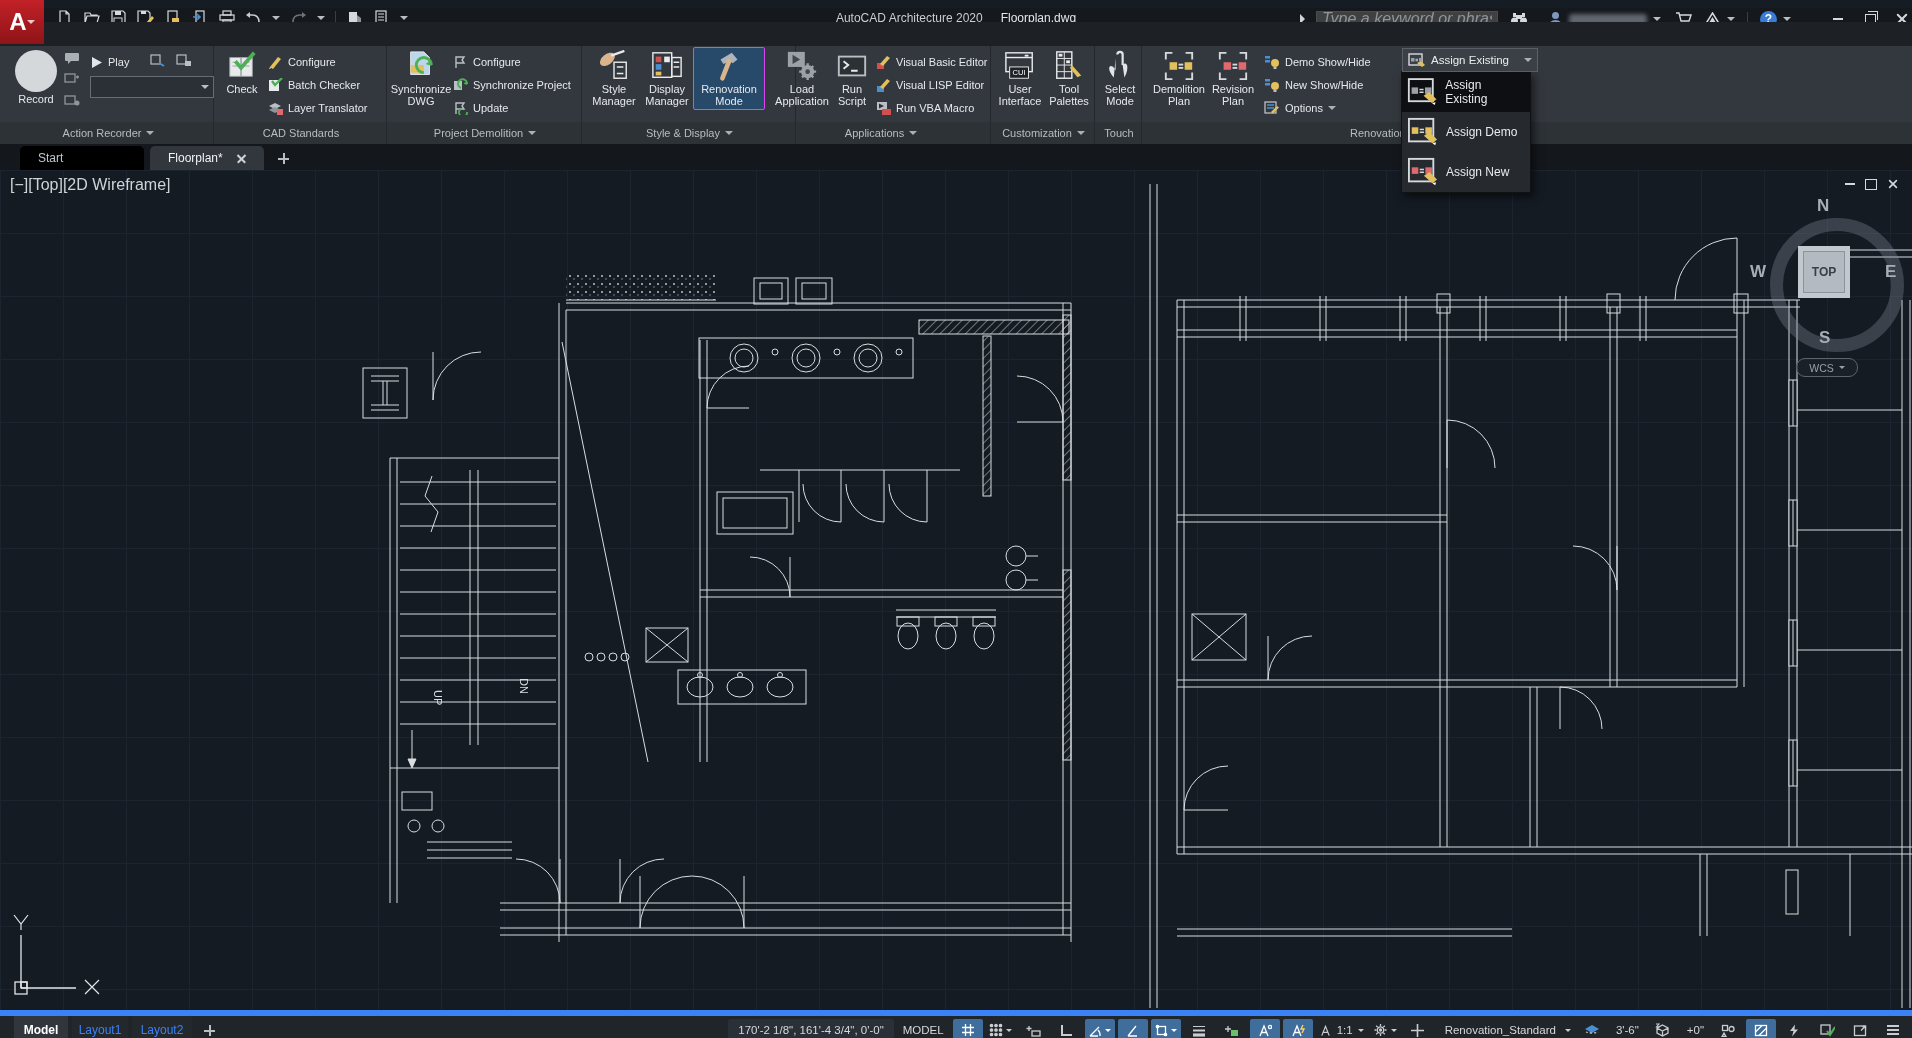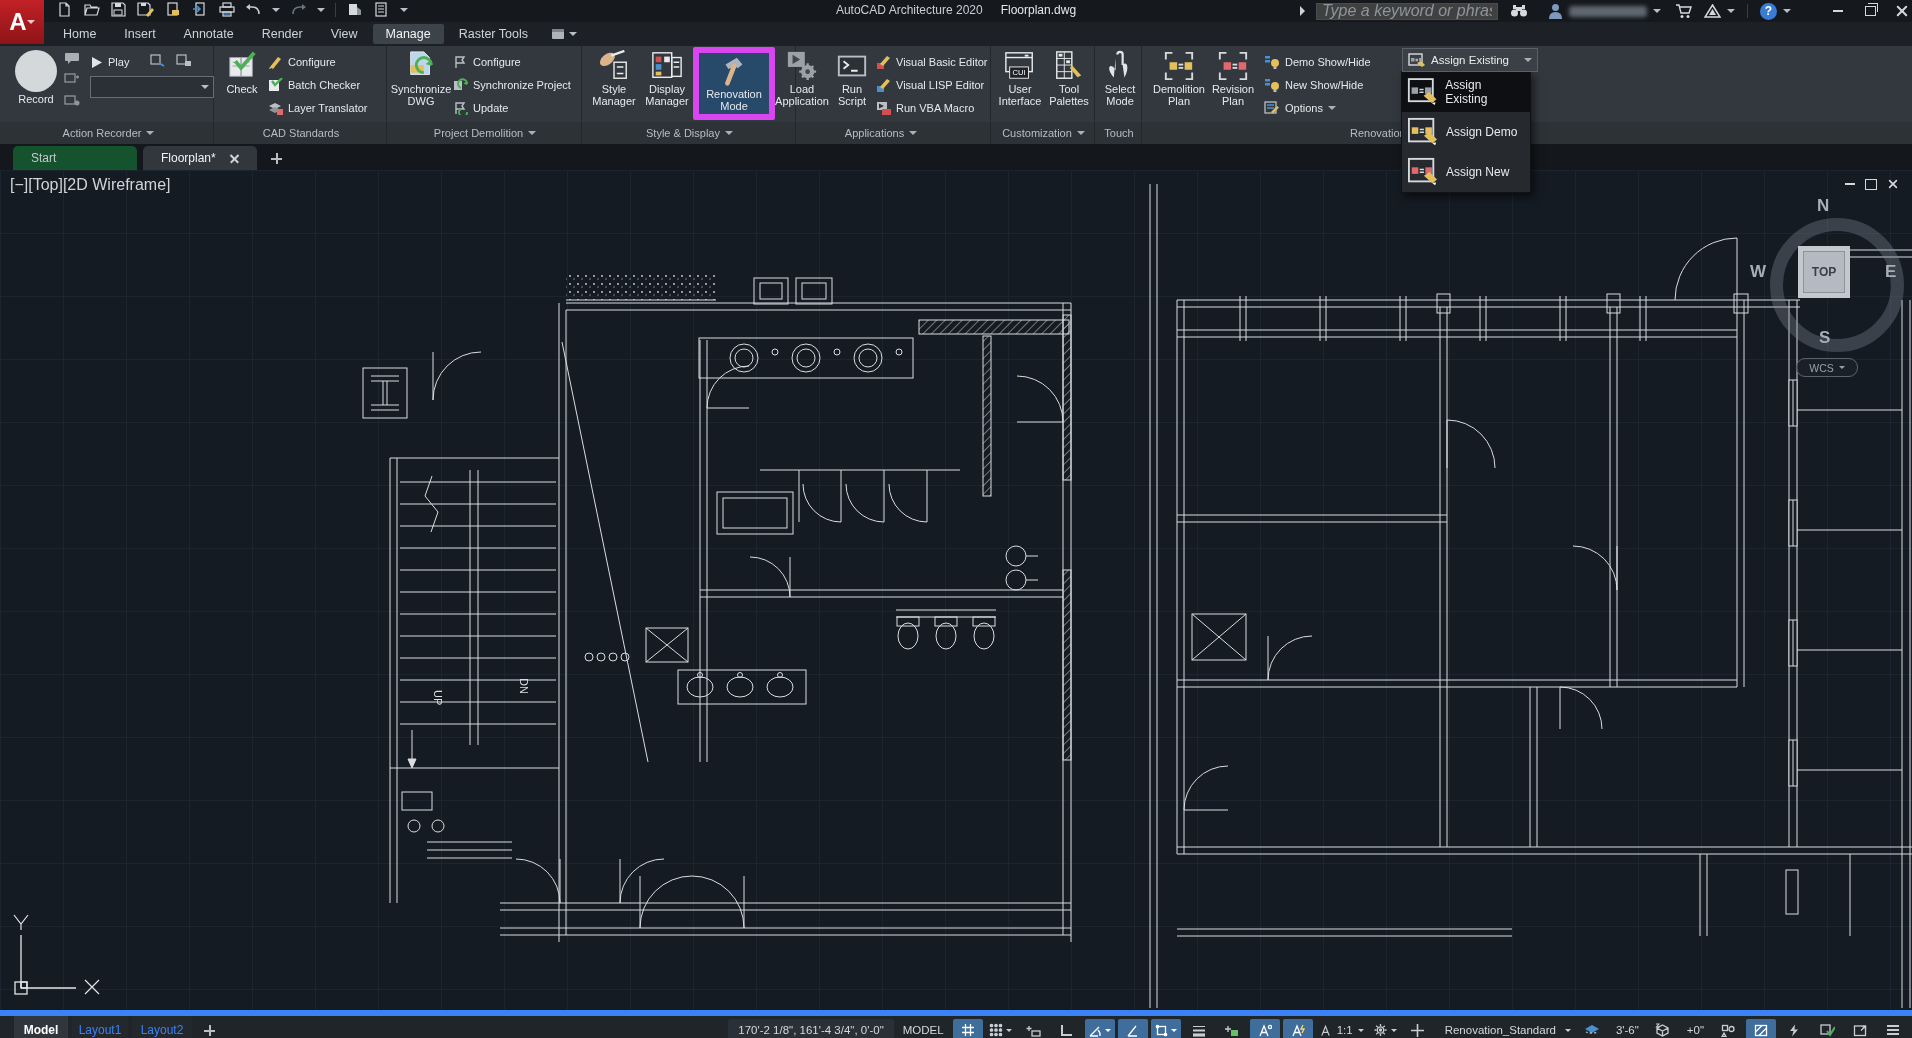--- a/index.html
+++ b/index.html
@@ -1,21 +1,21 @@
 <!DOCTYPE html>
 <html><head>
 <meta charset="utf-8">
 <style>
   html,body{margin:0;padding:0}
   body{width:1912px;height:1038px;overflow:hidden;background:#161c24;
        font-family:"Liberation Sans","DejaVu Sans",sans-serif;color:#dfe3e6;font-size:12px;position:relative}
   .abs{position:absolute}
   svg{display:block}
   
-  #titlebar{position:absolute;left:0;top:0;width:1912px;height:22px;background:#15181c}
+  #titlebar{position:absolute;left:0;top:8px;width:1912px;height:22px;background:#15181c}
   #applogo{position:absolute;left:0;top:0;width:44px;height:44px;background:linear-gradient(180deg,#c22127,#8e1418);
            display:flex;align-items:center;justify-content:center;z-index:30;color:#fff;font-weight:bold;font-size:24px}
   .qat{position:absolute;top:2px;display:flex;align-items:center;gap:10px}
   .qicon{width:17px;height:15px;display:flex;align-items:center;justify-content:center}
   .qsep{width:1px;height:14px;background:#3a3f45}
   .carat{width:0;height:0;border:4px solid transparent;border-top-color:#b9bec4;margin-top:4px}
   #titletext{position:absolute;left:50%;top:3px;transform:translateX(-50%);display:flex;gap:18px;white-space:nowrap}
   #titletext .app{color:#c9ced3}
   #titletext .doc{color:#e4e8eb}
   .searchwrap{position:absolute;left:1300px;top:2px;display:flex;align-items:center;gap:6px}
@@ -38,39 +38,39 @@
   .mtab.active{background:#3c4349;color:#f2f4f5}
   .mextra{display:flex;align-items:center;gap:4px;margin-left:10px}
   
   #ribbon{position:absolute;left:0;top:46px;width:1912px;height:98px;background:#33383e}
   #ribbon .titlestrip{position:absolute;left:0;right:0;bottom:0;height:22px;background:#2d3237}
   .panel{position:absolute;top:0;height:98px;border-right:1px solid #24282d}
   .ptitle{position:absolute;bottom:0;left:0;right:0;height:22px;display:flex;align-items:center;justify-content:center;gap:5px;font-size:11px;color:#b7bdc3}
   .tcar{width:0;height:0;border:4px solid transparent;border-top-color:#aab0b6;margin-top:4px}
   .bb{position:absolute;top:2px;display:flex;flex-direction:column;align-items:center;border-radius:2px;padding:2px 1px}
   .bb .lbl{font-size:11px;line-height:11.5px;text-align:center;color:#e6e9ec;margin-top:2px}
-  .bb.hl{background:#27496a;border:6px solid #d946ef;margin:-1px}
+  .bb.hl{background:#27496a;border:1px solid #d946ef;margin:-1px}
   .srow{position:absolute;display:flex;align-items:center;gap:5px;height:20px;font-size:11px;color:#e6e9ec;white-space:nowrap}
   .combo{position:absolute;background:#2b3036;border:1px solid #666c73;display:flex;align-items:center;justify-content:flex-end;padding-right:4px}
   #closepanel{position:absolute;left:1531px;top:0;width:110px;height:98px;background:#3e454d;display:flex;flex-direction:column;align-items:center;padding-top:8px}
   .bigx{position:relative;width:36px;height:34px;margin-bottom:4px}
   .bigx i{position:absolute;left:0;top:14px;width:38px;height:7px;background:#ed6a6f;border-radius:3px}
   .bigx i:first-child{transform:rotate(45deg)}.bigx i:last-child{transform:rotate(-45deg)}
   #closepanel .lbl{font-size:11px;line-height:12px;text-align:center;color:#eceef0;width:104px}
   
   #assignbtn{position:absolute;left:1402px;top:48px;width:124px;height:22px;background:#3a4046;border:1px solid #596067;
              display:flex;align-items:center;gap:5px;padding:0 5px;font-size:11.5px;color:#e8ebed;z-index:60}
   #assignmenu{position:absolute;left:1401px;top:71px;width:128px;background:#26292e;border:1px solid #101214;
               box-shadow:3px 4px 8px rgba(0,0,0,.55);z-index:59}
   .amitem{height:40px;display:flex;align-items:center;gap:7px;padding:0 5px;font-size:12px;color:#e8ebed}
   .amitem.active{background:#0d0f12}
   
   #filetabs{position:absolute;left:0;top:144px;width:1912px;height:26px;background:#14171b;display:flex;align-items:flex-end}
   .ftab{height:24px;display:flex;align-items:center;gap:14px;padding:0 18px;border-radius:5px 5px 0 0;font-size:12px}
-  .ftab.start{margin-left:13px;background:#14532d;color:#c3c8cd;width:88px}
+  .ftab.start{margin-left:20px;background:#000000;color:#c3c8cd;width:88px}
   .ftab.active{margin-left:6px;background:#31373d;color:#f0f2f4}
   .tclose{position:relative;width:9px;height:9px}
   .tclose i{position:absolute;left:-1px;top:4px;width:11px;height:1.6px;background:#cdd2d6}
   .tclose i:first-child{transform:rotate(45deg)}.tclose i:last-child{transform:rotate(-45deg)}
   .plus{position:relative;width:11px;height:11px;margin-left:14px;margin-bottom:6px}
   .plus i{position:absolute;background:#b9bec3}
   .plus i:first-child{left:0;top:5px;width:11px;height:1.8px}
   .plus i:last-child{left:5px;top:0;width:1.8px;height:11px}
   
   #canvas{position:absolute;left:0;top:170px;width:1912px;height:840px;background:#151b23;
@@ -236,29 +236,20 @@
         </span>
       </span>
   </div>
 </div>
 <div id="applogo">
     <span>A</span>
     <span class="carat" style="border-top-color:#f2c7c9"></span>
   </div>
 
 <div id="menurow">
-  <div class="tabs">
-    <span class="mtab">Home</span>
-    <span class="mtab">Insert</span>
-    <span class="mtab">Annotate</span>
-    <span class="mtab">Render</span>
-    <span class="mtab">View</span>
-    <span class="mtab active">Manage</span>
-    <span class="mtab">Raster Tools</span>
-  </div>
   <div class="mextra">
     <span class="mi">
         <svg width="14" height="12" viewBox="0 0 14 12">
           <rect x="1" y="1" width="12" height="10" rx="1" fill="#aeb4ba"></rect>
           <rect x="1" y="1" width="12" height="3" fill="#7e848b"></rect>
         </svg>
       </span>
     <span class="carat"></span>
   </div>
 </div>

